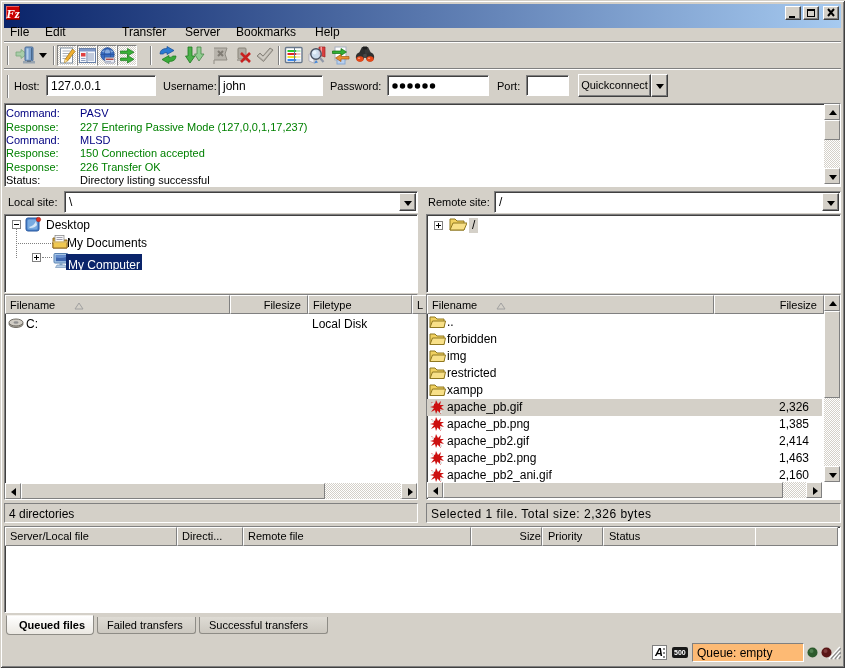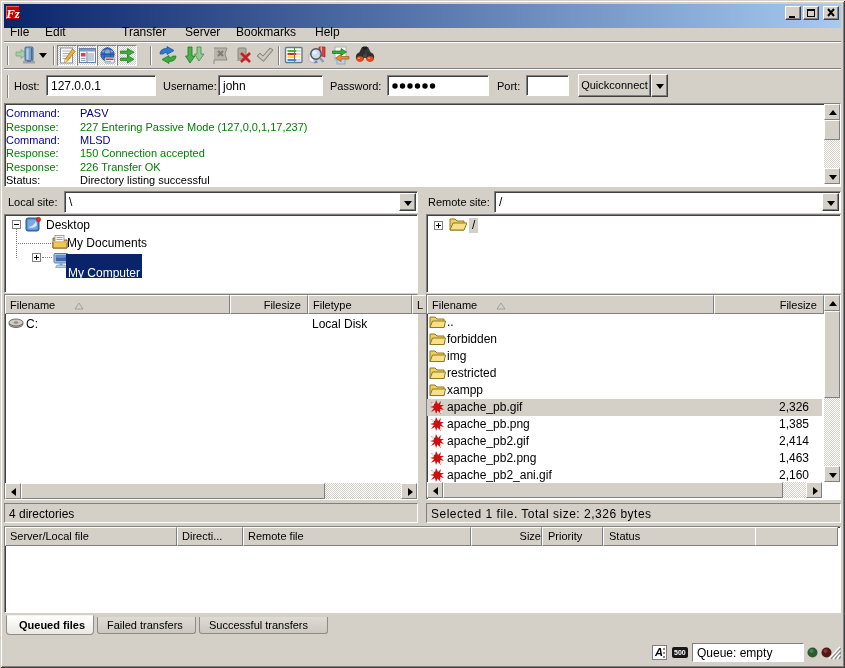--- a/index.html
+++ b/index.html
@@ -323,21 +323,21 @@
       <div class="abs" style="left:1px; top:3px; width:5px; height:1px; background:#000;"></div>
       <div class="abs" style="left:3px; top:1px; width:1px; height:5px; background:#000;"></div>
     </div>
     <svg class="abs" style="left:48px; top:37px;" width="17" height="17" viewBox="0 0 17 17">
       <path d="M2 1.5 L14 1.5 Q15 1.5 15 2.5 L15 10 Q15 11 14 11 L2 11 Q1 11 1 10 L1 2.5 Q1 1.5 2 1.5 Z" fill="#a8c8e8" stroke="#5880b0"></path>
       <rect x="2.8" y="3.2" width="10.4" height="6" fill="#4068b0"></rect>
       <path d="M2.8 3.2 L13.2 3.2 L13.2 5 Q8 6.5 2.8 5.5 Z" fill="#6890d0"></path>
       <rect x="6.5" y="11" width="3" height="2" fill="#88a8c8"></rect>
       <path d="M4 13 L12 13 L13.5 15.5 L2.5 15.5 Z" fill="#b8d0e8" stroke="#6888b0" stroke-width="0.6"></path>
     </svg>
-    <div class="abs" style="left:61px; top:39px; background:#0a246a; color:#fff; padding:12px 2px; height:16px;">My Computer</div>
+    <div class="abs" style="left:61px; top:39px; background:#0a246a; color:#fff; padding:4px 2px; height:16px;">My Computer</div>
   </div>
 
   <div class="abs sunken" style="left:422px; top:24px; width:415px; height:79px;" id="rtree">
     <div class="abs" style="left:7px; top:6px; width:9px; height:9px; background:#fff; border:1px solid #808080;">
       <div class="abs" style="left:1px; top:3px; width:5px; height:1px; background:#000;"></div>
       <div class="abs" style="left:3px; top:1px; width:1px; height:5px; background:#000;"></div>
     </div>
     <svg class="abs" style="left:22px; top:1px;" width="18" height="16" viewBox="0 0 18 16">
       <path d="M1 3 L6 3 L8 5 L15 5 L15 14 L1 14 Z" fill="#f0d060" stroke="#907820"></path>
       <path d="M1 14 L4 7 L18 7 L15 14 Z" fill="#f8e088" stroke="#907820"></path>
@@ -549,21 +549,21 @@
     <span class="abs" style="left:2px; top:0px; font-size:11px; font-weight:bold; font-style:italic;">A</span>
     <div class="abs" style="left:10px; top:2px; width:2px; height:2px; background:#888;"></div>
     <div class="abs" style="left:10px; top:6px; width:2px; height:2px; background:#888;"></div>
     <div class="abs" style="left:10px; top:10px; width:2px; height:2px; background:#888;"></div>
   </div>
 
   <div class="abs" style="left:668px; top:7px; width:16px; height:11px; background:#181818; border-radius:2px;">
     <span class="abs" style="left:2px; top:1.5px; font-size:7px; color:#fff; font-weight:bold;">500</span>
   </div>
 
-  <div class="abs sunken2" style="left:688px; top:3px; width:112px; height:19px; background:#ffffff;">
+  <div class="abs sunken2" style="left:688px; top:3px; width:112px; height:19px; background:#fdba74;">
     <span class="abs" style="left:4px; top:2px;">Queue: empty</span>
   </div>
 
   <svg class="abs" style="left:803px; top:7px;" width="28" height="11">
     <circle cx="5.5" cy="5.5" r="5" fill="#2d5b2d"></circle>
     <circle cx="4.5" cy="4" r="2" fill="#5a8a5a" opacity="0.8"></circle>
     <circle cx="19.5" cy="5.5" r="5" fill="#5a1616"></circle>
     <circle cx="18.5" cy="4" r="2" fill="#8a4545" opacity="0.8"></circle>
   </svg>
 

